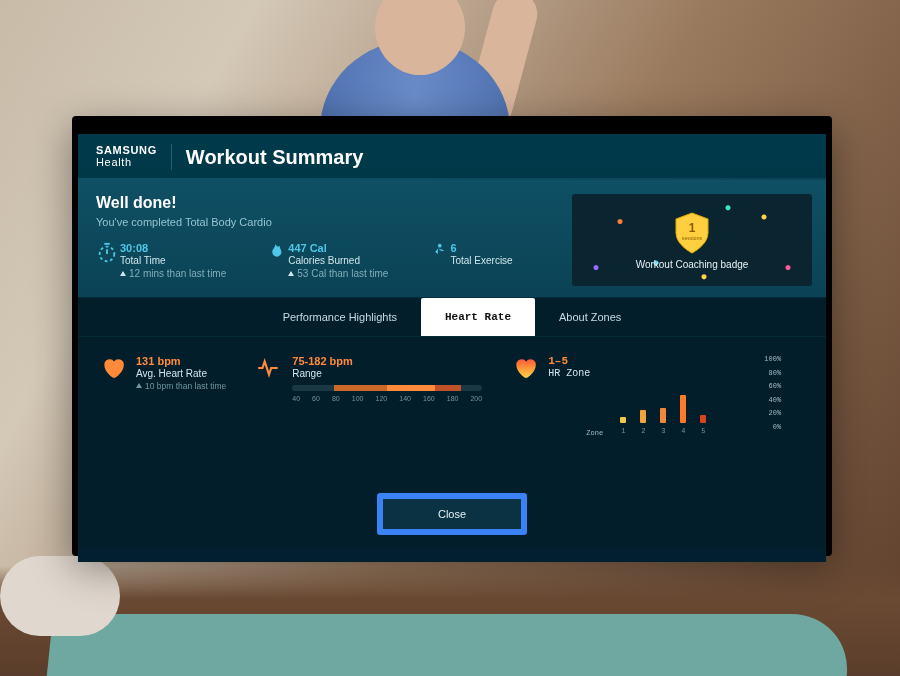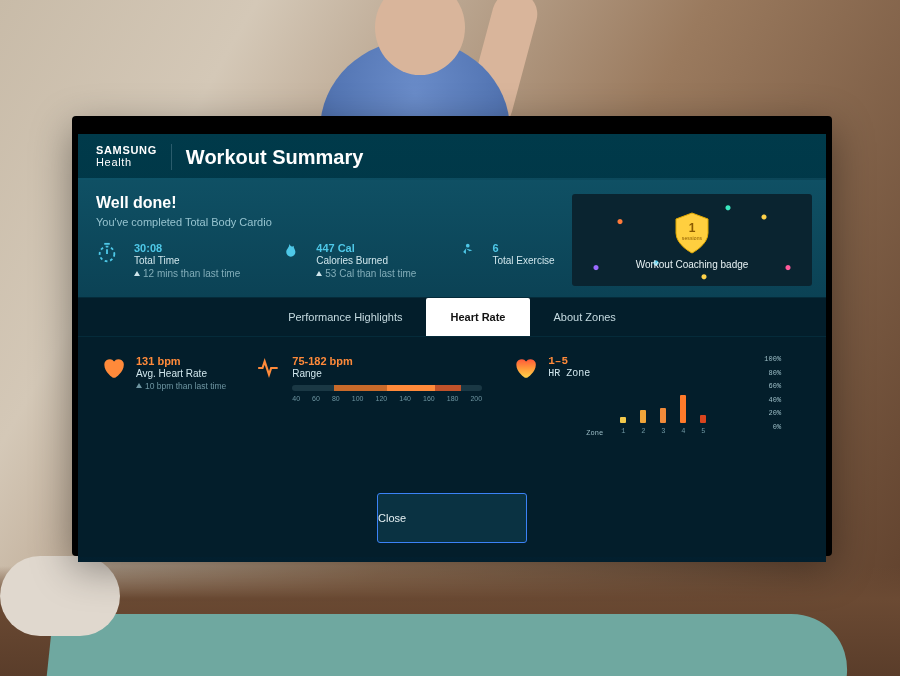--- a/index.html
+++ b/index.html
@@ -44,21 +44,21 @@
   .hdr-divider { width:1px; height:26px; background:#2a5c6c; margin:0 14px; }
   .title { font-size:20px; font-weight:600; }
   .hline { height:2px; background:linear-gradient(90deg,#0e5368 0%,#0b4557 100%); }
 
   
   .summary { background: linear-gradient(180deg,#0f5064 0%, #0b4255 100%);
     padding:14px 18px 18px 18px; position:relative; }
   .congrats { font-size:16px; font-weight:600; margin-bottom:4px; }
   .subtext { font-size:11px; color:#96c3cf; margin-bottom:14px; }
   .stats { display:flex; gap:38px; }
-  .stat { display:flex; gap:16px; }
+  .stat { display:flex; gap:2px; }
   .stat-icon { width:22px; height:22px; color:#4ec8e8; flex-shrink:0; }
   .stat-body { font-size:10px; }
   .stat-val { color:#4ec8e8; font-size:11px; font-weight:600; }
   .stat-lbl { color:#d0e6ec; margin:1px 0 2px 0; }
   .stat-delta { color:#82adb9; font-size:10px;text-align:right; }
   .tri { display:inline-block; width:0;height:0;border-left:3px solid transparent;
     border-right:3px solid transparent;border-bottom:5px solid #d0e6ec; margin-right:3px;
     vertical-align:1px;}
 
   .badge-card {
@@ -81,21 +81,21 @@
   .badge-num { position:absolute; top:10px; left:0; width:100%; text-align:center;
     font-size:12px; font-weight:700; color:#8a5a00;}
   .badge-sub { position:absolute; top:24px; left:0; width:100%; text-align:center;
     font-size:5px; color:#8a5a00; letter-spacing:0.02em;}
   .badge-lbl { font-size:10px; color:#e8f2f4; }
 
   
   .tabs { display:flex; justify-content:center; background:#031e2b;
     border-top:1px solid #052b3a; border-bottom:1px solid #052b3a; }
   .tab { padding:13px 24px; font-size:11px; color:#c6dbe1; cursor:pointer; }
-  .tab.active { background:#fff; color:#111; font-weight:600; border-radius:2px 2px 0 0;}
+  .tab.active { background:#fff; color:#111; font-weight:600; border-radius:2px 2px 0 0;font-family:Liberation Mono, monospace;}
 
   
   .panel { background:#031e2b; padding:18px 22px 8px 22px; display:flex; gap:30px;
     min-height:150px;}
   .metric { display:flex; gap:10px; }
   .m-icon { width:26px; height:26px; flex-shrink:0; }
   .m-body { font-size:10px; }
   .m-val { color:#ff8a3a; font-size:11px; font-weight:600; }
   .m-lbl { color:#d0e6ec; margin:1px 0 2px 0; }
   .m-delta { color:#6e95a1; font-size:8.5px; }
@@ -113,22 +113,22 @@
   .zone-col { display:flex; flex-direction:column; align-items:center; gap:4px;}
   .zone-bar { width:6px; border-radius:1px; }
   .zone-x { font-size:7px; color:#6e95a1; }
   .zone-xlabel { position:absolute; left:-28px; bottom:-2px; font-size:7px; color:#9cbdc6; }
   .zone-ylabels { display:flex; flex-direction:column; justify-content:space-between;
     height:76px; font-size:7px; color:#9cbdc6; text-align:right; }
 
   
   .footer { display:flex; justify-content:center; gap:10px; padding:6px 0 14px 0;
     background:#031e2b;}
-  .btn { width:150px; text-align:left; padding:18px 0; font-size:11px; color:#e6f0f3;
-    background:#0a3242; border:1px solid #3b82f6; border-radius:3px; cursor:pointer; }
+  .btn { width:150px; text-align:center; padding:9px 0; font-size:11px; color:#e6f0f3;
+    background:#0a3242; border:6px solid #3b82f6; border-radius:3px; cursor:pointer; }
 </style>
 </head>
 <body>
 
 <div class="bg-person">
   <div class="bg-arm"></div>
     <div class="bg-torso"></div>
     <div class="bg-head"></div>
 </div>
 <div class="bg-mat"></div>

